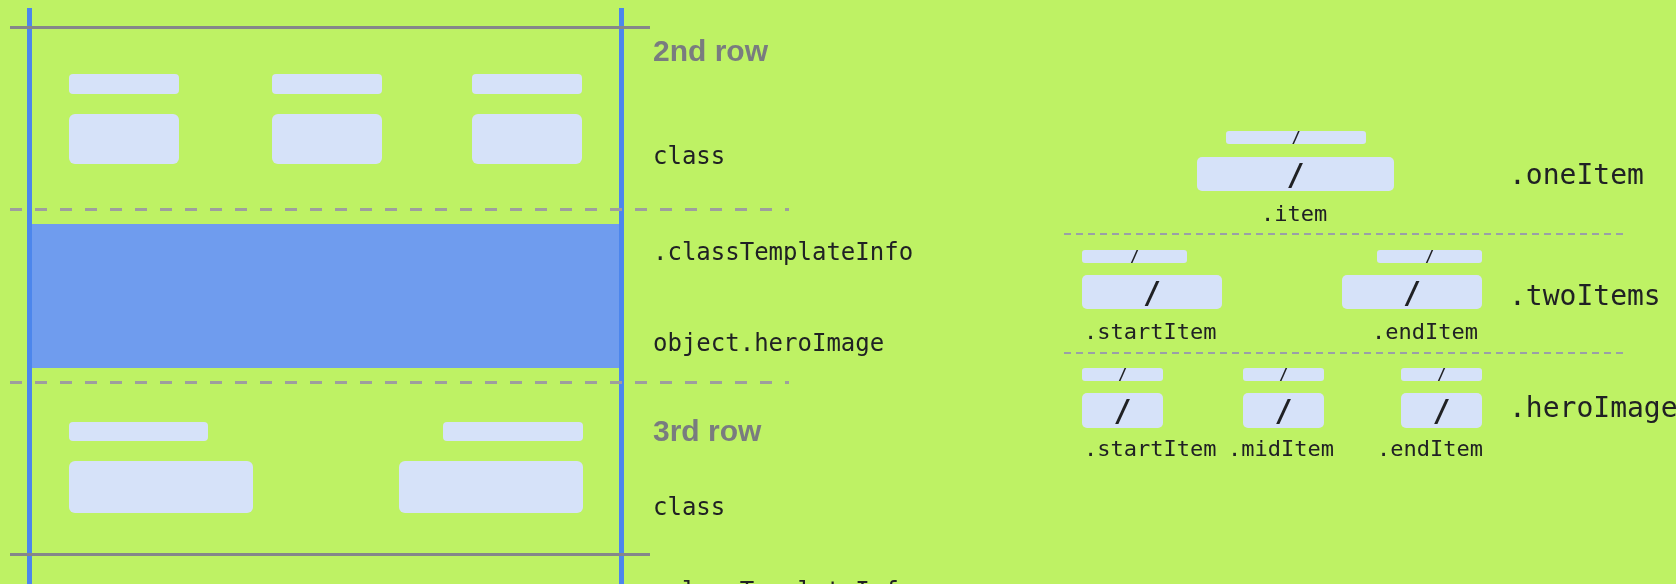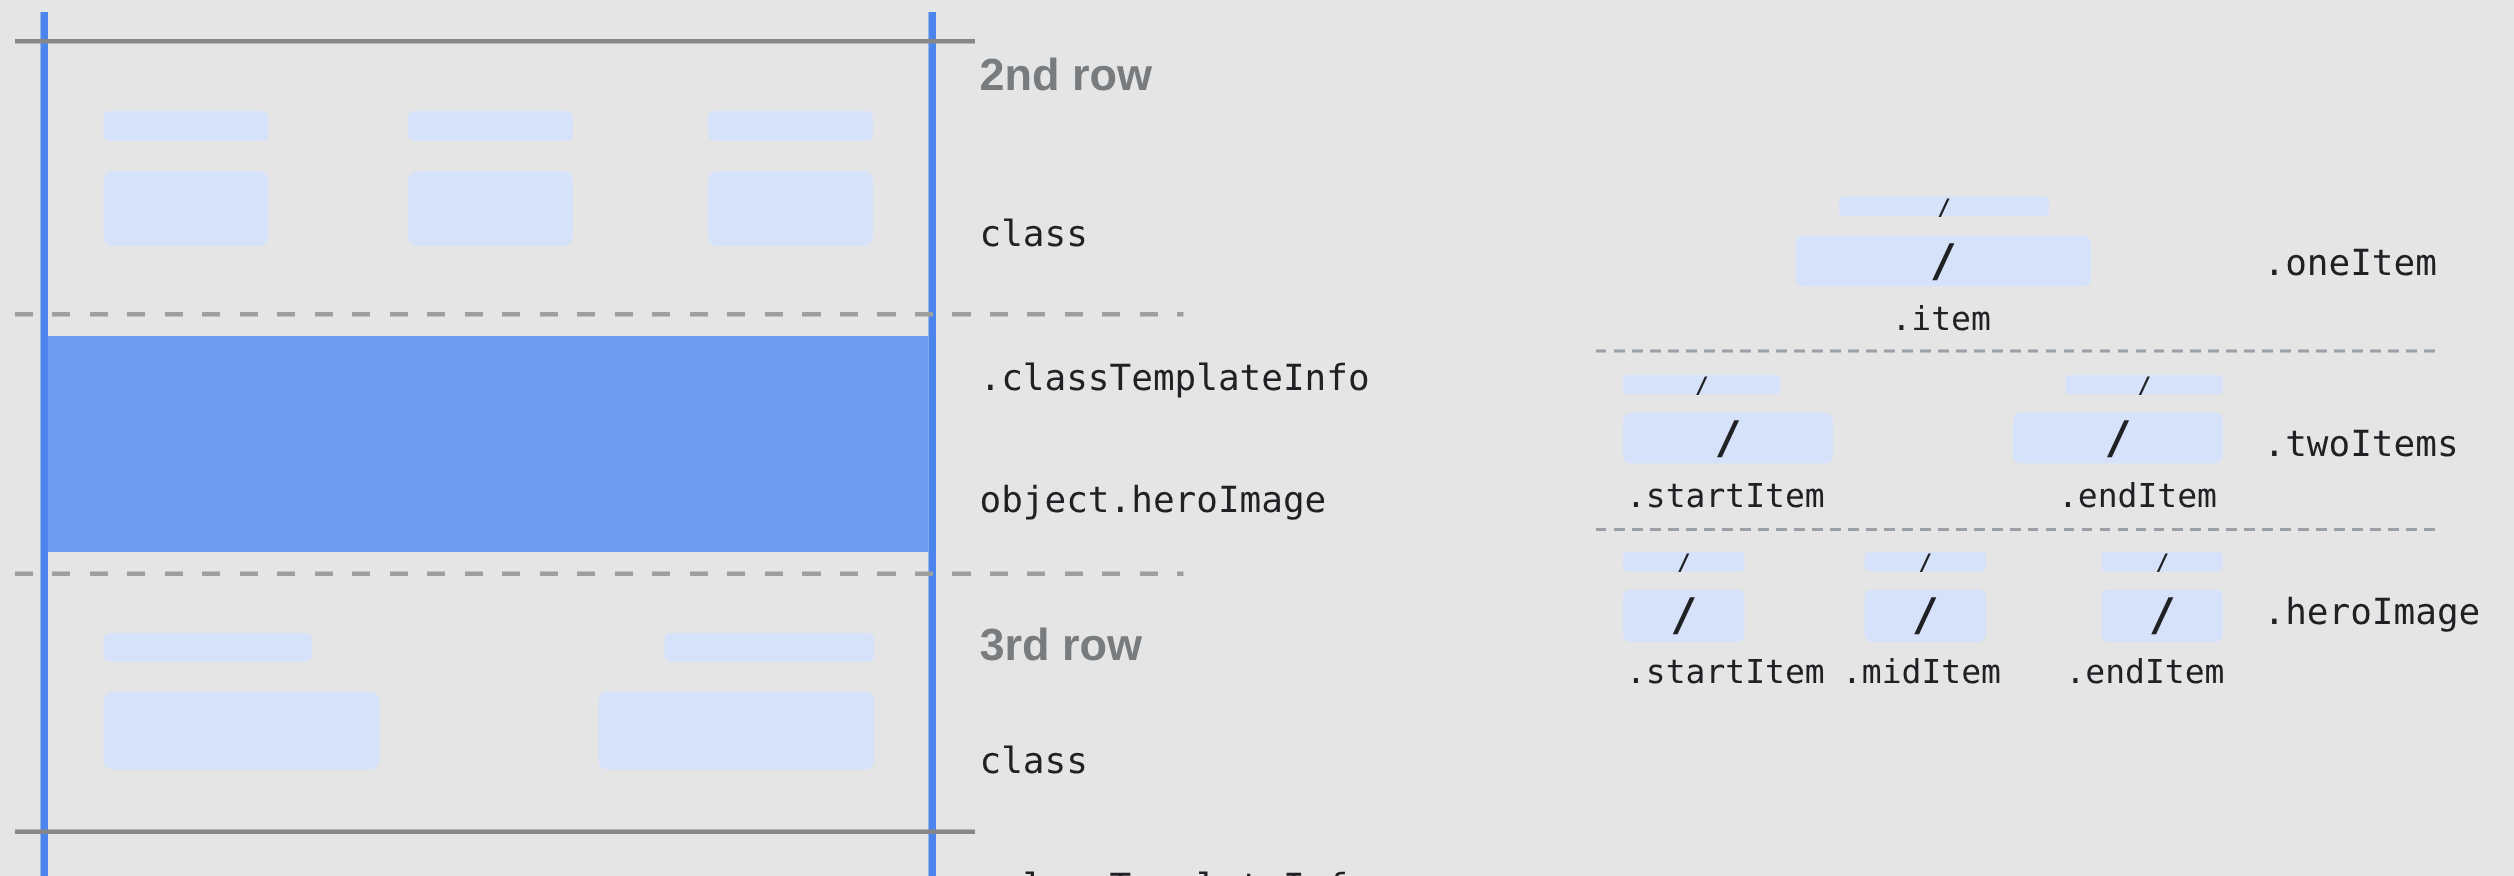--- a/index.html
+++ b/index.html
@@ -1,16 +1,16 @@
 <!DOCTYPE html>
 <html><head>
 <meta charset="utf-8">
 <style>
   html,body{margin:0;padding:0;background:#ffffff;}
-  .stage{position:relative;width:1676px;height:584px;background:#e5e5e5;overflow:hidden;
+  .stage{position:relative;width:1676px;height:584px;background:#bef264;overflow:hidden;
          font-family:"Liberation Sans",sans-serif;}
 
   
   .vline{position:absolute;width:5px;background:#4c86ec;}
   .hline{position:absolute;height:3px;background:#85878a;}
   .dash-left{position:absolute;height:3px;
     background:repeating-linear-gradient(90deg,#9e9e9e 0 12px,transparent 12px 25px);}
   .dash-right{position:absolute;height:2px;
     background:repeating-linear-gradient(90deg,#9aa0a6 0 7px,transparent 7px 12px);}
   .hero-band{position:absolute;background:#6f9cee;}
@@ -28,21 +28,21 @@
 
   
   .bar{position:absolute;background:#d6e2f9;display:flex;align-items:center;justify-content:center;}
   .bar-sm{height:13px;border-radius:3px;}
   .bar-lg{height:34px;border-radius:5px;}
   .slash-sm{font-family:"DejaVu Sans Mono",monospace;font-size:15px;font-weight:600;color:#202124;}
   .slash-lg{font-family:"DejaVu Sans Mono",monospace;font-size:30px;font-weight:700;color:#202124;}
   .caption{position:absolute;font-family:"DejaVu Sans Mono",monospace;font-size:22px;
            line-height:24px;color:#202124;white-space:pre;}
   .row-label{position:absolute;left:1509px;font-family:"DejaVu Sans Mono",monospace;
-             font-size:24px;line-height:24px;color:#202124;white-space:pre;}
+             font-size:28px;line-height:24px;color:#202124;white-space:pre;}
 </style>
 </head>
 <body>
 
 <div class="stage">
 
   <div class="vline" style="left:27px;top:8px;height:576px;"></div>
   <div class="vline" style="left:619px;top:8px;height:576px;"></div>
   <div class="hline" style="left:10px;top:26px;width:640px;"></div>
   <div class="hline" style="left:10px;top:553px;width:640px;"></div>
@@ -65,21 +65,21 @@
     <div class="field-label" style="left:443px;top:422px;width:140px;height:19px;"></div>
     <div class="field-value" style="left:399px;top:461px;width:184px;height:52px;"></div>
   </div>
 
   <div class="heading" style="top:33px;">2nd row</div>
   <div class="code" style="top:76px;">
     <div>class</div>
     <div>.classTemplateInfo</div>
   </div>
 
-  <div class="code hero-code" style="top:256px;">
+  <div class="code hero-code" style="top:266px;">
     <div>object.heroImage</div>
   </div>
 
   <div class="heading" style="top:413px;">3rd row</div>
   <div class="code tight" style="top:437px;">
     <div>class</div>
     <div>.classTemplateInfo</div>
     
     
   </div>

